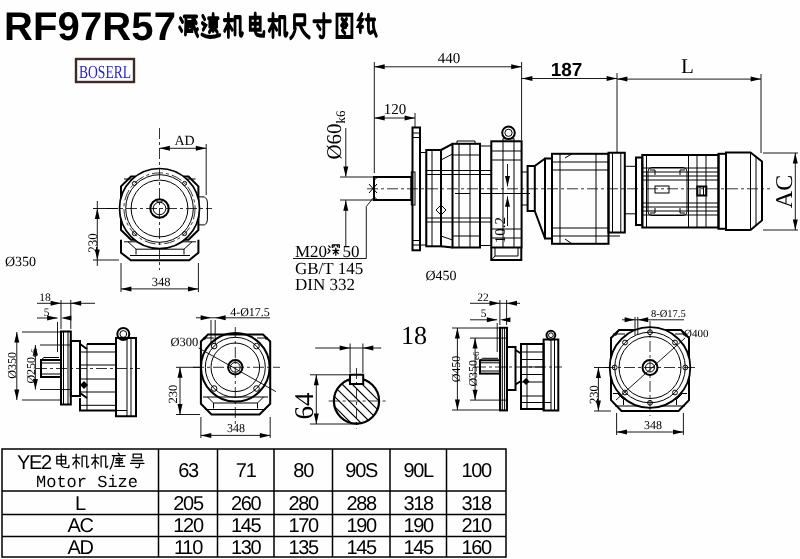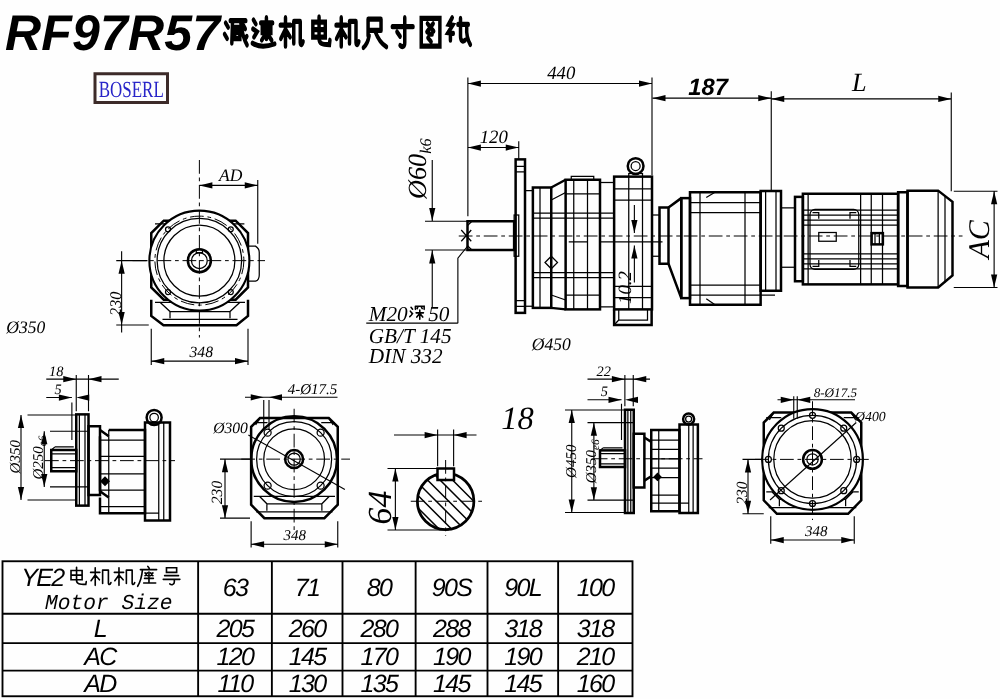--- a/index.html
+++ b/index.html
@@ -12,21 +12,21 @@
 .cl{stroke:#000;stroke-width:0.8;fill:none;stroke-dasharray:11 3 3 3;}
 .ar{fill:#000;stroke:none;}
 .ts{font-family:"Liberation Serif",serif;font-size:15px;fill:#000;}
 .tb{font-family:"Liberation Serif",serif;font-size:26px;fill:#000;}
 .tt{font-family:"Liberation Sans",sans-serif;font-size:20px;letter-spacing:-1.3px;fill:#000;}
 .ck{stroke:#000;fill:none;stroke-linecap:round;}
 </style>
 </head>
 <body>
 <div id="page">
-<div style="filter:grayscale(1);width:800px;height:559px;position:absolute;top:0;left:0;font-style:italic;">
+<div style="filter:grayscale(1);width:800px;height:559px;position:absolute;top:0;left:0;">
 <svg width="800" height="559" viewBox="0 0 800 559">
 <rect x="0" y="0" width="800" height="559" fill="#fefefe"></rect>
 <defs>
 
 <g id="g_jian">
             <path d="M12,26 L22,38 M8,56 L18,68 M30,20 H90 M39,20 L36,80 M47,38 H67 M47,52 H67 V68 H47 Z M70,22 C74,48 84,72 95,85 M86,70 L94,62 M80,32 L88,42"></path>
           </g>
 <g id="g_su">
             <path d="M40,26 H86 M62,12 V68 M46,38 H79 V52 H46 Z M60,54 L44,72 M64,54 L82,72 M12,18 L21,29 M10,42 L26,50 L14,64 M8,80 C30,90 62,90 94,82"></path>
           </g>

